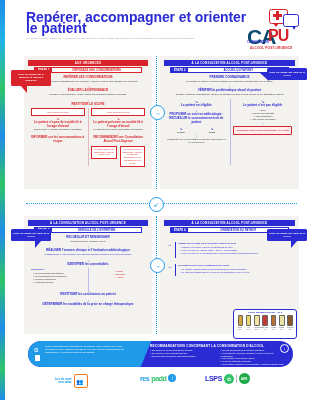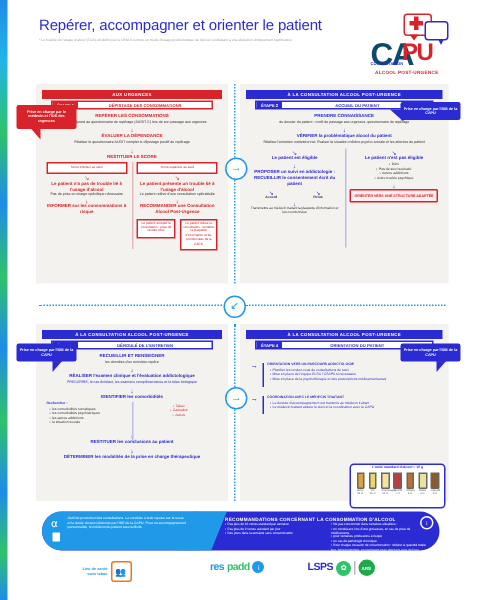--- a/index.html
+++ b/index.html
@@ -11,21 +11,21 @@
   }
   .poster{position:relative;width:309px;height:400px;background:#fff;}
 
   
   .stripe{position:absolute;left:0;top:0;width:5px;height:400px;
     background:linear-gradient(180deg,#1f8ce8 0%,#22b4e8 10%,#2fc36a 22%,#1f8ce8 34%,
       #2fc36a 46%,#1f8ce8 58%,#2fc36a 70%,#1f8ce8 82%,#2fc36a 92%,#1f8ce8 100%);}
 
   
   .header{position:absolute;left:26px;top:12px;width:225px;}
-  .h-l1,.h-l2{color:#2b2bd4;font-weight:normal;font-size:10px;line-height:11px;letter-spacing:-0.1px;}
+  .h-l1,.h-l2{color:#2b2bd4;font-weight:bold;font-size:14px;line-height:11px;letter-spacing:-0.1px;}
   .h-l3{color:#1f8ce8;font-weight:bold;font-size:9.4px;line-height:12px;letter-spacing:-0.1px;}
   .h-note{color:#9aa0a6;font-size:2.3px;line-height:3px;margin-top:2.5px;}
 
   .logo{position:absolute;right:6px;top:8px;width:56px;height:44px;}
   .logo-ca{position:absolute;left:0;top:17px;font-size:21px;font-weight:bold;color:#0c4a6e;letter-spacing:-1px;}
   .logo-pu{position:absolute;left:21px;top:19px;font-size:16px;font-weight:bold;color:#d8232a;letter-spacing:-1px;}
   .bub1{position:absolute;left:22px;top:1px;width:17px;height:13px;border:1.6px solid #d8232a;border-radius:2.5px;background:#fff;}
   .bub1:after{content:"";position:absolute;left:3px;bottom:-4px;width:0;height:0;
     border-left:3px solid transparent;border-right:3px solid transparent;border-top:4px solid #d8232a;}
   .cross-v{position:absolute;left:29px;top:3px;width:3px;height:9px;background:#d8232a;}

